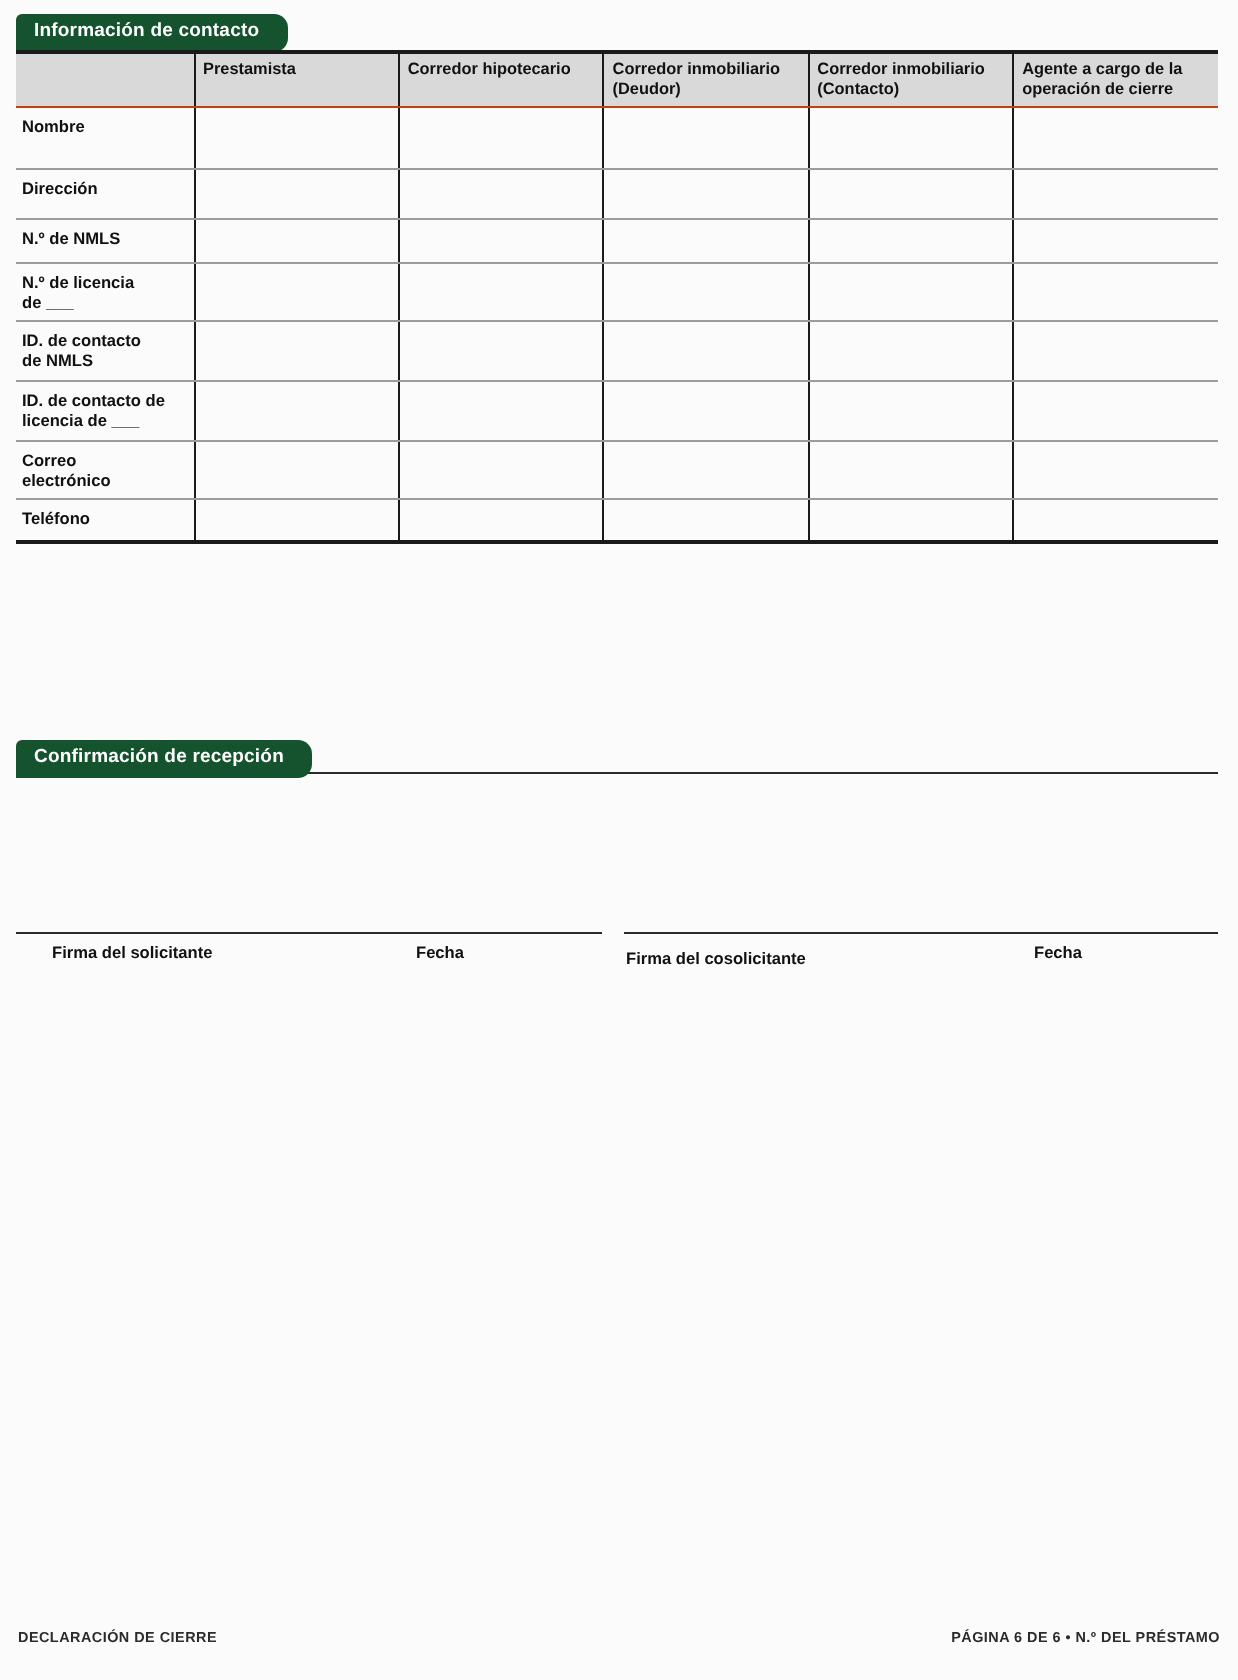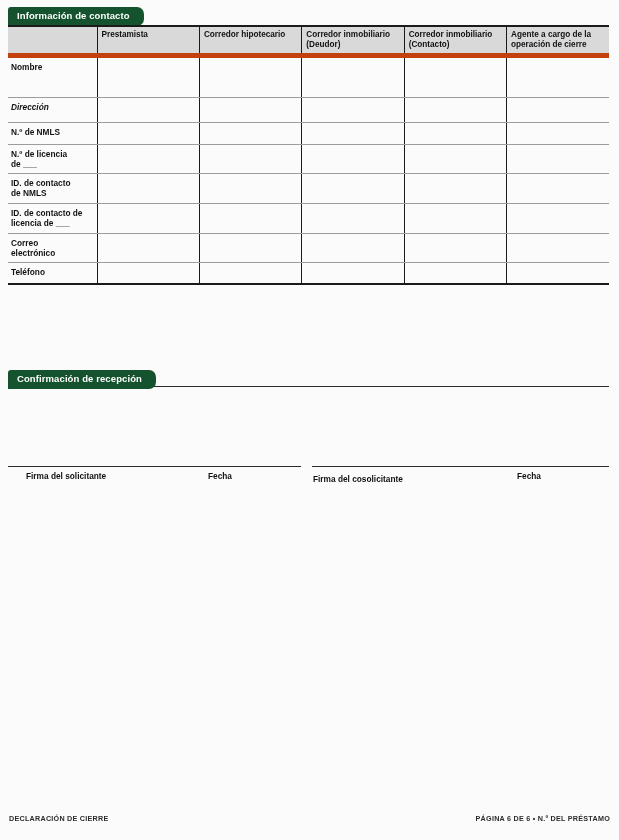--- a/index.html
+++ b/index.html
@@ -48,21 +48,21 @@
     border-collapse: collapse;
     width: 601px;
     table-layout: fixed;
   }
   table.contact-table col.label-col { width: 89px; }
   table.contact-table col.data-col  { width: 102.4px; }
 
   table.contact-table thead th {
     background: #d9d9d9;
     border-top: 2.2px solid #1a1a1a;
-    border-bottom: 5px solid #c2410c;
+    border-bottom: 1px solid #c2410c;
     border-left: 1.8px solid #1a1a1a;
     font-size: 8.2px;
     font-weight: bold;
     text-align: left;
     vertical-align: top;
     padding: 3px 3px 4px 4px;
     line-height: 1.18;
     height: 19px;
     color: #111;
   }
@@ -88,22 +88,22 @@
   table.contact-table tbody td {
     border-left: 1.8px solid #1a1a1a;
     border-bottom: 1px solid #9c9c9c;
     background: transparent;
   }
   table.contact-table tbody tr.last-row th,
   table.contact-table tbody tr.last-row td {
     border-bottom: 2.2px solid #1a1a1a;
   }
 
-  .r-name     { height: 42px; }
-  .r-addr     { height: 25px; font-style: italic; }
+  .r-name     { height: 31px; }
+  .r-addr     { height: 25px; }
   .r-nmls     { height: 22px; }
   .r-lic      { height: 29px; }
   .r-contact  { height: 21px; }
   .r-idnmls   { height: 30px; }
   .r-idlic    { height: 30px; }
   .r-email    { height: 28px; margin-top: 28px; }
   .r-phone    { height: 22px; }
 
   
   .confirm-rule {

